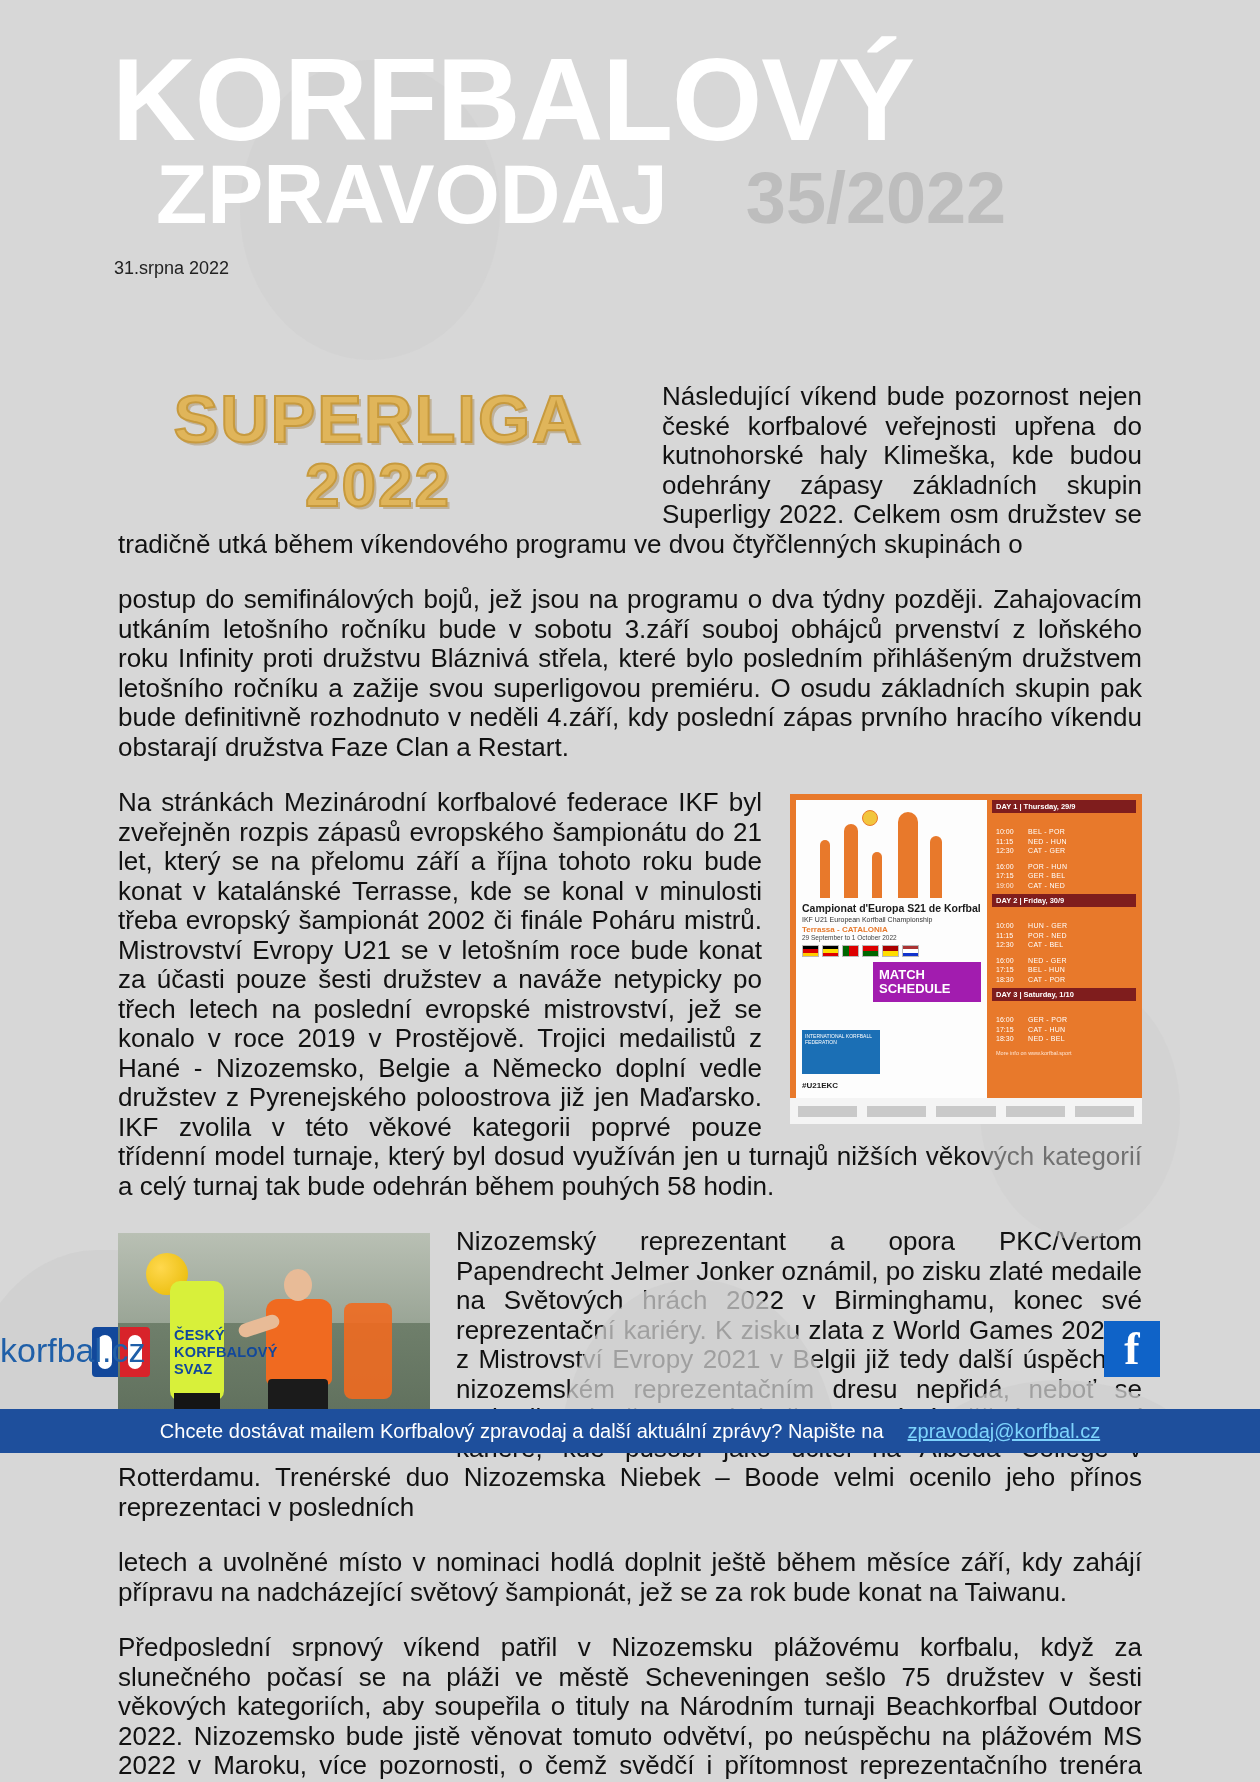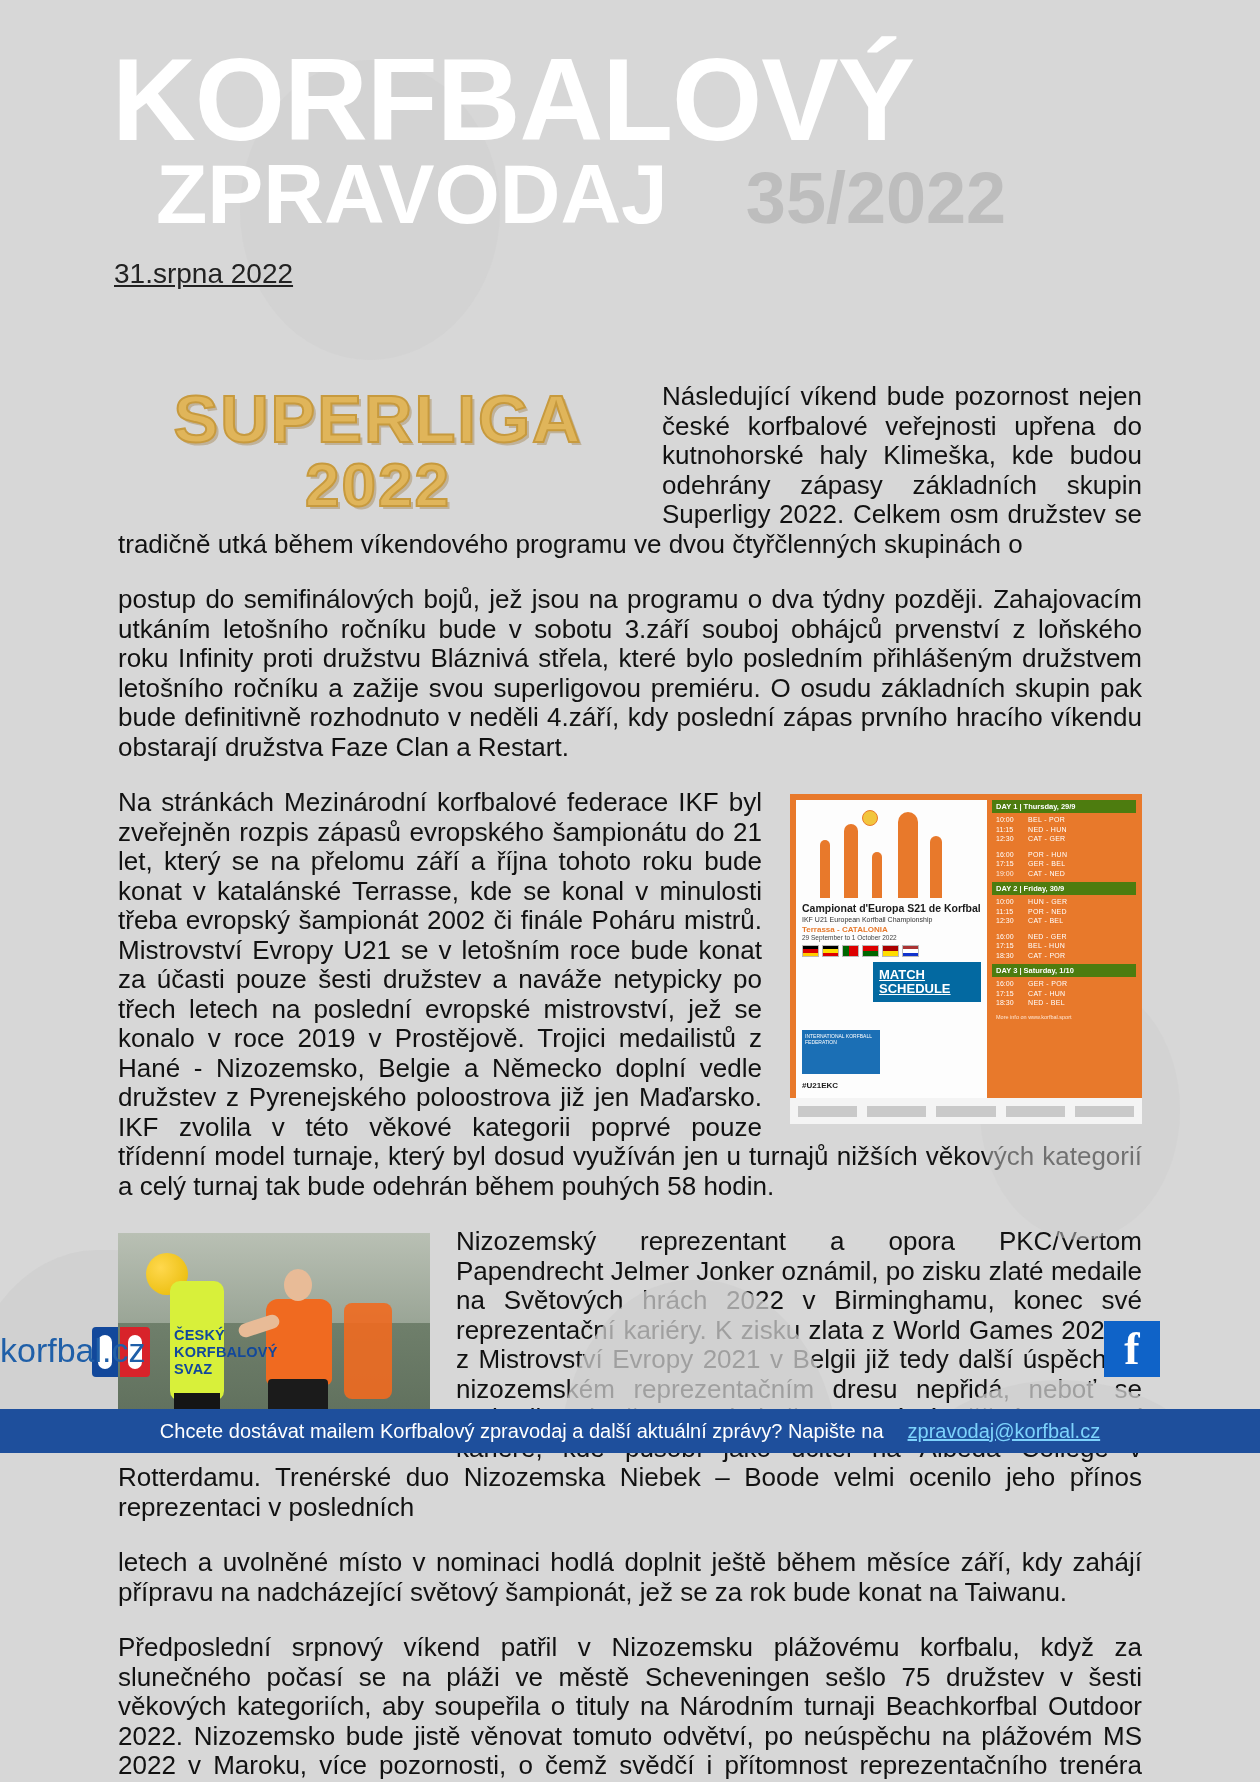--- a/index.html
+++ b/index.html
@@ -73,23 +73,22 @@
     font-size: 72px;
     line-height: 76px;
     font-weight: bold;
     color: #bdbdbd;
     margin-left: 78px;
     letter-spacing: 0px;
   }
   .dateline {
     padding-left: 114px;
     margin-top: 22px;
-    font-size: 28px;
+    font-size: 18px;
     color: #222;
-    text-decoration: underline;
   }
 
   
   .content {
     padding: 0 118px 0 118px;
     margin-top: 34px;
   }
   p.body {
     font-size: 26px;
     line-height: 29.5px;
@@ -195,31 +194,30 @@
     display: flex;
     gap: 3px;
     margin: 3px 0 5px 0;
   }
   .flags span {
     width: 15px; height: 10px;
     display: inline-block;
     border: .5px solid #bbb;
   }
   .poster-left .matchbox {
-    background: #0369a1;
+    background: #a21caf;
     color: #fff;
     font-weight: bold;
     font-size: 13px;
     line-height: 14px;
     padding: 6px 6px;
     margin-top: 4px;
     width: 96px;
     margin-left: auto;
     text-align: left;
-    text-decoration: underline;
   }
   .poster-left .bluebox {
     position: absolute;
     left: 6px;
     bottom: 44px;
     width: 78px;
     height: 44px;
     background: #1b6fb5;
     color: #fff;
     font-size: 5px;
@@ -242,25 +240,25 @@
     gap: 8px;
     font-size: 9px;
     color: #333;
   }
   .poster-right {
     width: 43%;
     color: #fff;
     font-size: 7px;
   }
   .day-head {
-    background: #4d7c0f;
+    background: #7f1d1d;
     font-weight: bold;
     padding: 2px 4px;
     font-size: 7.5px;
-    margin-bottom: 2px;
+    margin-bottom: 14px;
   }
   .day-rows { margin-bottom: 4px; }
   .day-row {
     display: flex;
     gap: 6px;
     padding: 0 4px;
     line-height: 9.5px;
     font-size: 7px;
   }
   .day-row .tm { width: 26px; }

